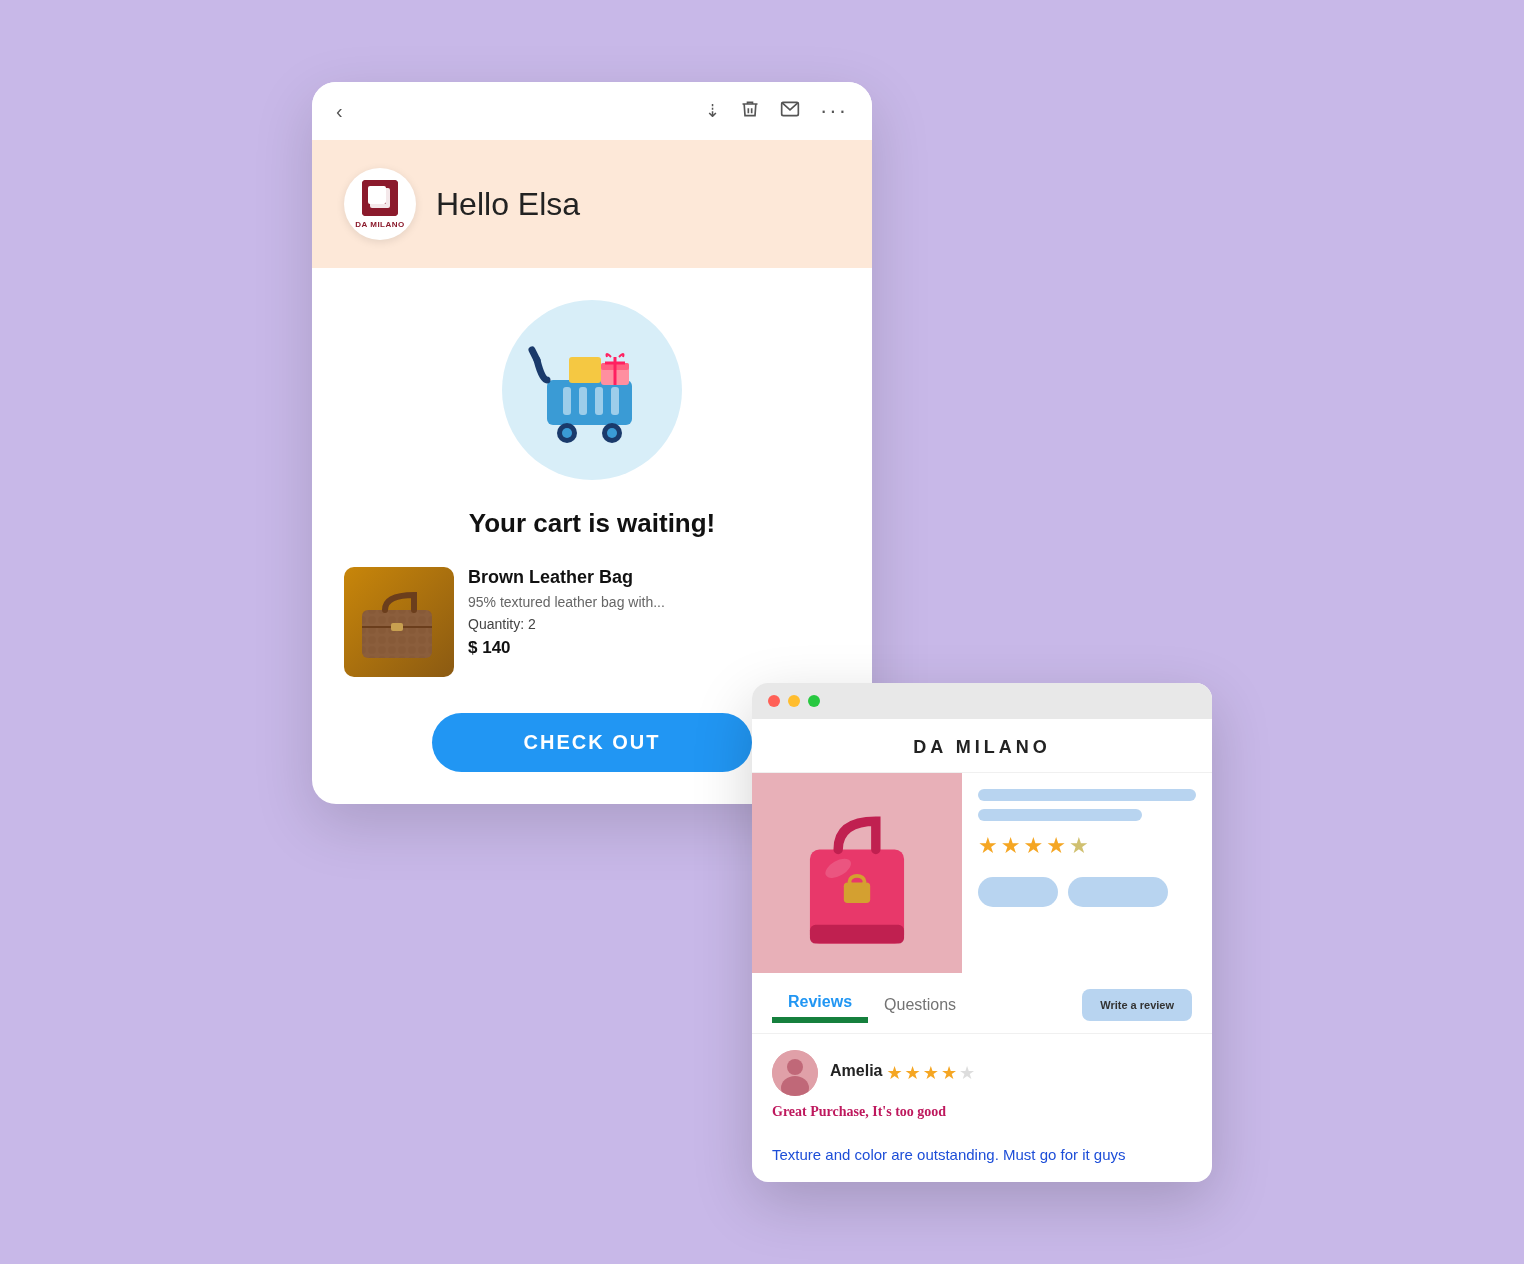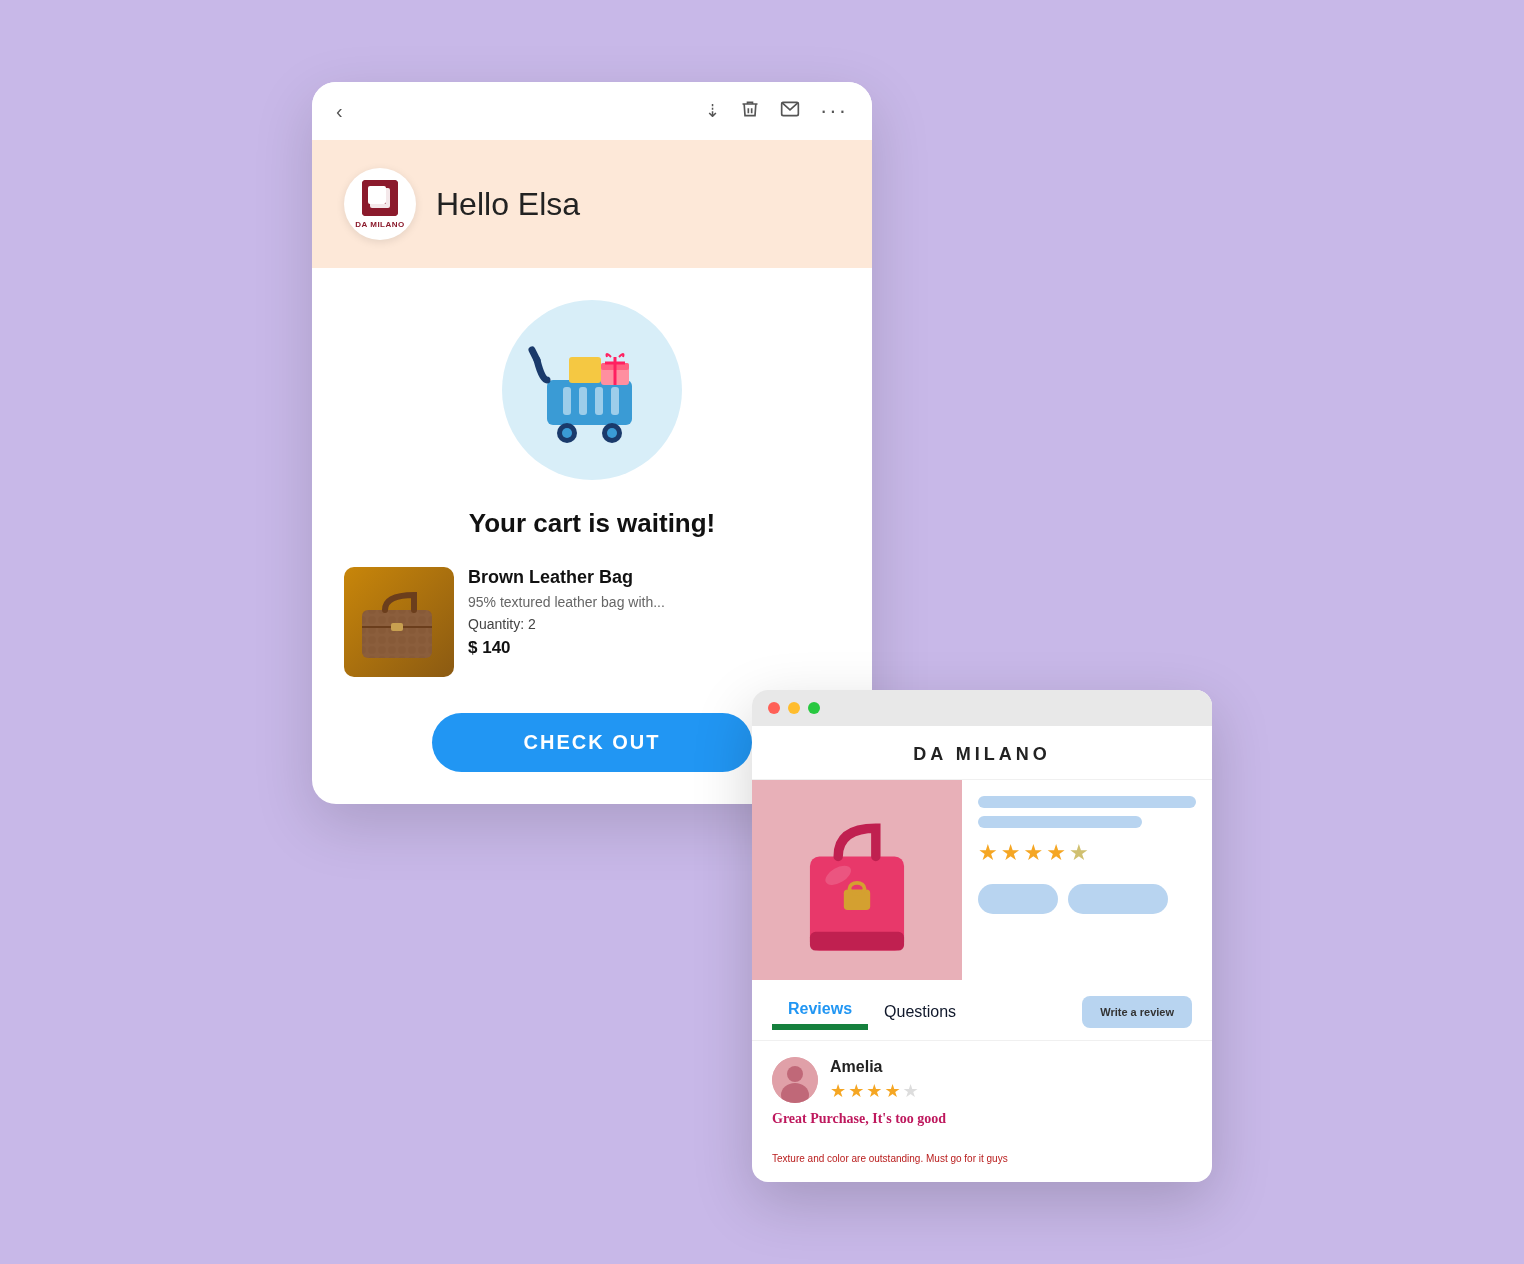--- a/index.html
+++ b/index.html
@@ -255,21 +255,21 @@
       display: flex;
       align-items: center;
       padding: 14px 20px 10px;
       gap: 0;
       border-bottom: 1px solid #f0f0f0;
     }
     .tab-item {
       font-size: 16px;
       padding: 6px 16px;
       cursor: pointer;
-      color: #0f172a;
+      color: #737373;
       font-weight: 500;
     }
     .tab-item.active {
       color: #2196f3;
       font-weight: 700;
       border-bottom: 6px solid #15803d;
     }
     .write-review-btn {
       margin-left: auto;
       background: #b8d4f0;
@@ -294,26 +294,26 @@
       width: 46px;
       height: 46px;
       border-radius: 50%;
       background: #e0a0a8;
       overflow: hidden;
       flex-shrink: 0;
       display: flex;
       align-items: center;
       justify-content: center;
     }
-    .reviewer-info { display: flex; flex-direction: column; gap: 4px; }
+    .reviewer-info { display: flex; flex-direction: row; gap: 4px; }
     .reviewer-name { font-size: 16px; font-weight: 600; color: #222; }
     .reviewer-stars { display: flex; gap: 2px; }
     .reviewer-star { font-size: 18px; color: #f5a623; }
     .review-title { font-size: 14px; font-weight: 600; color: #be185d; margin-bottom: 4px; font-family: Liberation Serif, serif; }
-    .review-body { font-size: 10px; color: #b91c1c; line-height: 1.5; margin-top: 24px; }
+    .review-body { font-size: 15px; color: #1d4ed8; line-height: 1.5; margin-top: 24px; }
   </style>
 </head>
 <body>
 
 <div class="scene">
 
   <div class="email-card">
 
     <div class="email-toolbar">
       <span class="toolbar-left">‹</span>

